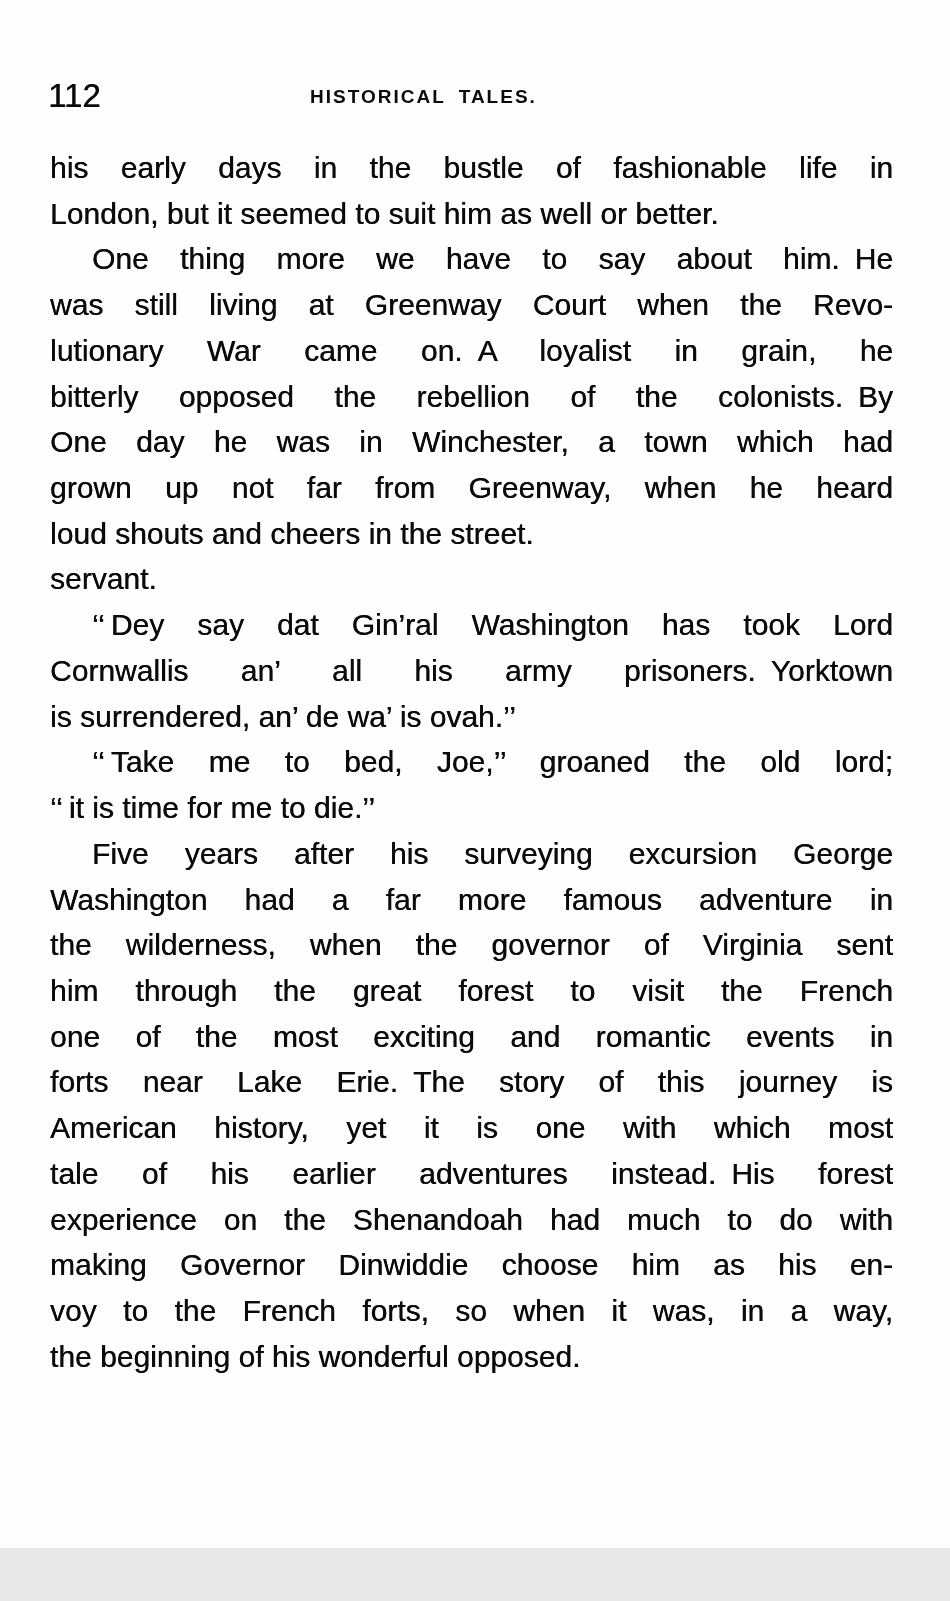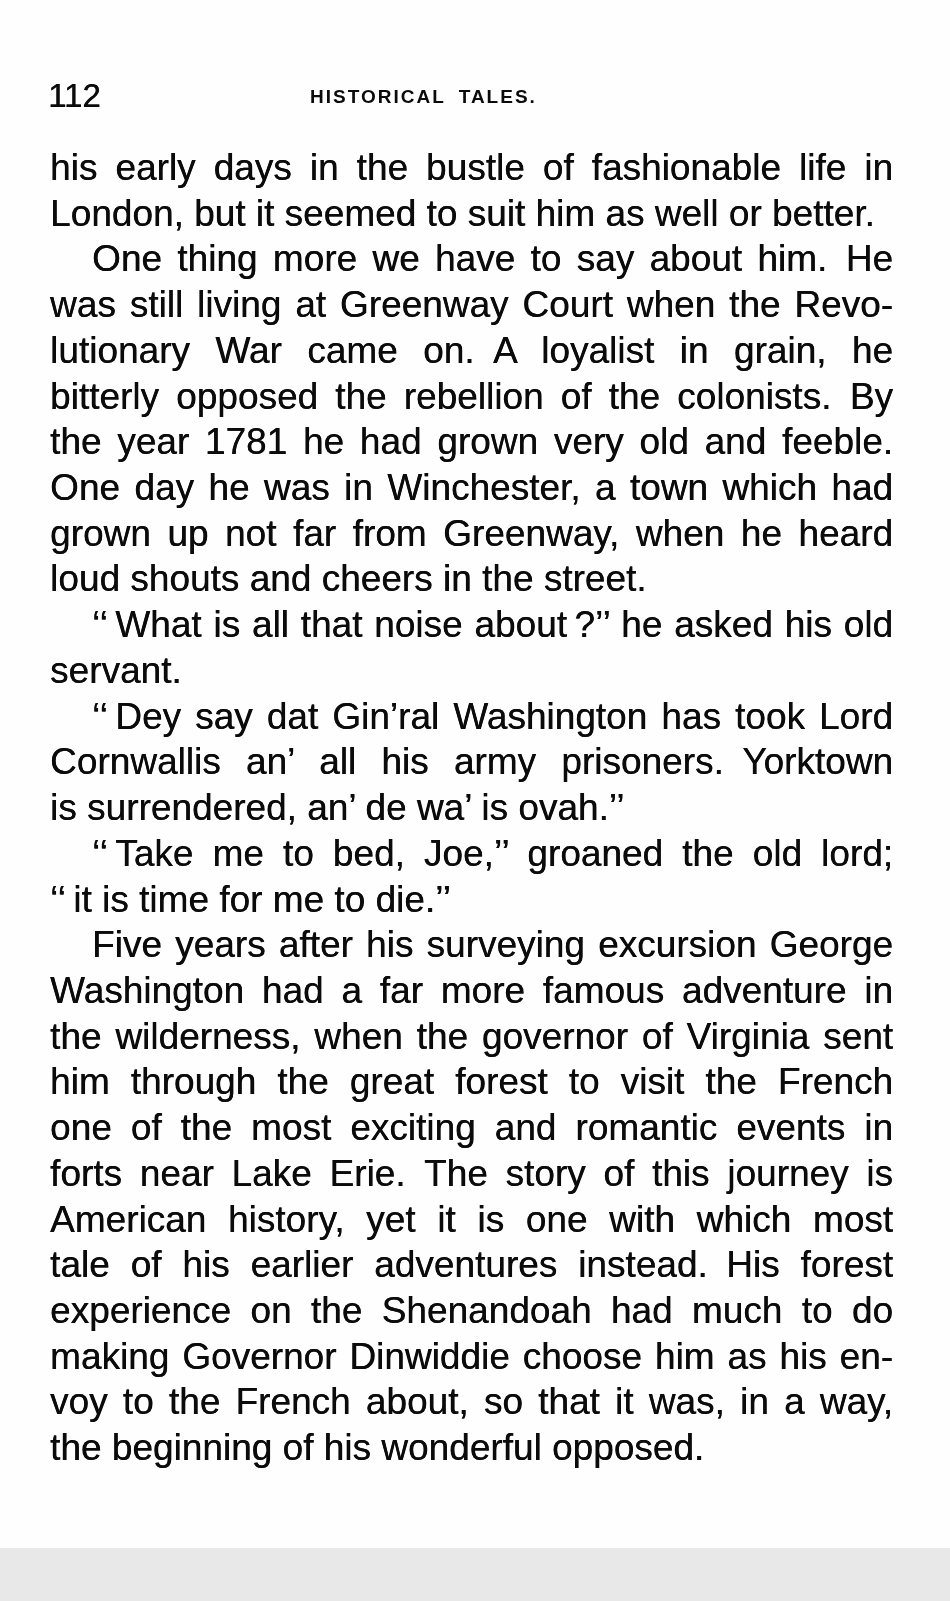--- a/index.html
+++ b/index.html
@@ -41,21 +41,21 @@
   }
   
   .page-body {
     position: absolute;
     left: 50px;
     top: 145px;
     width: 843px;
   }
   .paragraph { margin: 0; }
   .line {
-    font-size: 37px;
+    font-size: 30px;
     line-height: 45.73px;
     height: 45.73px;
     overflow: hidden;
     text-align: justify;
     text-align-last: justify;
     text-shadow: 0.35px 0 0 currentColor;
   }
   .line.last { text-align-last: left; }
   .line.indent { text-indent: 42px; }
 </style>
@@ -68,27 +68,25 @@
   <div class="page-body">
       <div class="paragraph">
         <div class="line">his early days in the bustle of fashionable life in</div>
         <div class="line last">London, but it seemed to suit him as well or better.</div>
       </div>
       <div class="paragraph">
         <div class="line indent">One thing more we have to say about him. He</div>
         <div class="line">was still living at Greenway Court when the Revo-</div>
         <div class="line">lutionary War came on. A loyalist in grain, he</div>
         <div class="line">bitterly opposed the rebellion of the colonists. By</div>
-        <div class="line">the year 1781 he had grown very old and feeble.</div>
         <div class="line">One day he was in Winchester, a town which had</div>
         <div class="line">grown up not far from Greenway, when he heard</div>
         <div class="line last">loud shouts and cheers in the street.</div>
       </div>
       <div class="paragraph">
-        <div class="line indent">‘‘ What is all that noise about ?’’ he asked his old</div>
         <div class="line last">servant.</div>
       </div>
       <div class="paragraph">
         <div class="line indent">‘‘ Dey say dat Gin’ral Washington has took Lord</div>
         <div class="line">Cornwallis an’ all his army prisoners. Yorktown</div>
         <div class="line last">is surrendered, an’ de wa’ is ovah.’’</div>
       </div>
       <div class="paragraph">
         <div class="line indent">‘‘ Take me to bed, Joe,’’ groaned the old lord;</div>
         <div class="line last">‘‘ it is time for me to die.’’</div>
@@ -97,17 +95,17 @@
         <div class="line indent">Five years after his surveying excursion George</div>
         <div class="line">Washington had a far more famous adventure in</div>
         <div class="line">the wilderness, when the governor of Virginia sent</div>
         <div class="line">him through the great forest to visit the French</div>
         <div class="line">one of the most exciting and romantic events in</div>
         <div class="line">forts near Lake Erie. The story of this journey is</div>
         <div class="line">American history, yet it is one with which most</div>
         <div class="line">tale of his earlier adventures instead. His forest</div>
         <div class="line">experience on the Shenandoah had much to do with</div>
         <div class="line">making Governor Dinwiddie choose him as his en-</div>
-        <div class="line">voy to the French about, so that it was, in a way,</div>
+        <div class="line">voy to the French forts, so when it was, in a way,</div>
         <div class="line last">the beginning of his wonderful opposed.</div>
       </div>
     </div>
 </div>
 
 </body></html>

